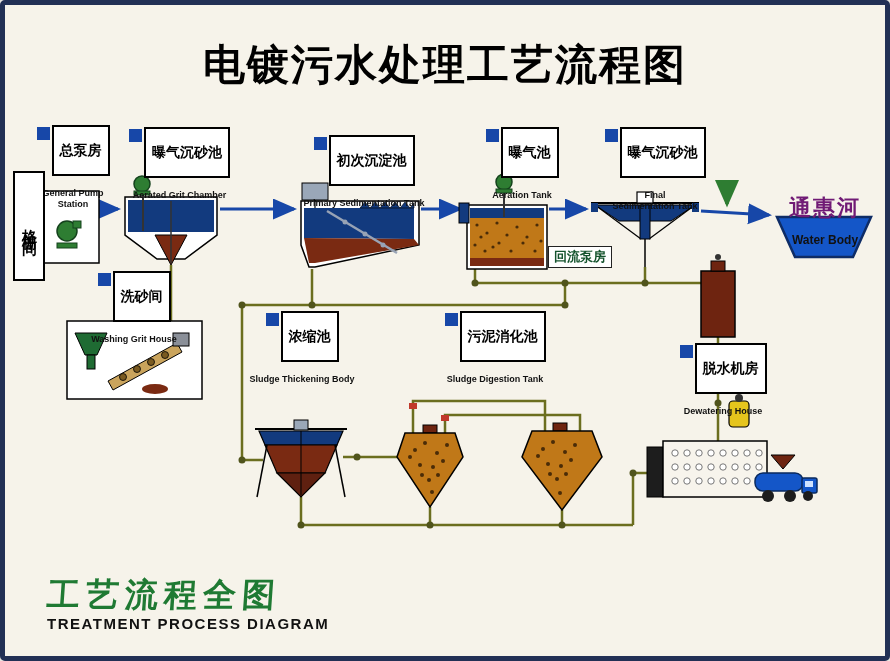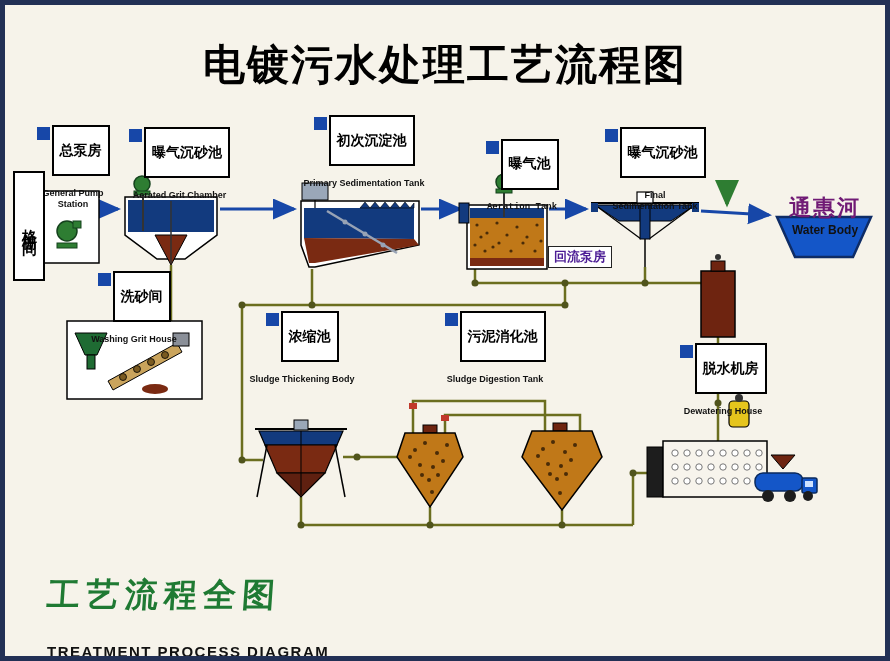--- a/index.html
+++ b/index.html
@@ -1,53 +1,53 @@
 <!DOCTYPE html>
 <html><head>
 <meta charset="utf-8">
 <style>
   html,body{margin:0;padding:0;background:#e8e6e0;}
   .page{
     position:relative;width:890px;height:661px;box-sizing:border-box;
-    background:#f6f3ea;border:5px solid #223055;border-radius:0;overflow:hidden;
+    background:#f6f3ea;border:5px solid #223055;border-radius:5px;overflow:hidden;
     font-family:"Liberation Sans","DejaVu Sans",sans-serif;
   }
   .diagram{position:absolute;left:0;top:0;z-index:1;}
   .title{
     position:absolute;top:32px;left:0;width:100%;text-align:center;z-index:3;
     font-size:42px;font-weight:900;color:#000;letter-spacing:2px;
   }
   .station{position:absolute;z-index:2;text-align:center;}
   .zh-row{display:flex;justify-content:center;align-items:flex-start;}
   .bluesq{width:13px;height:13px;background:#1747a8;margin-right:2px;margin-top:2px;flex:0 0 auto;}
   .zh-box{
     background:#fff;border:2px solid #000;padding:15px 6px;
     font-size:14px;font-weight:700;color:#000;white-space:nowrap;line-height:1.2;
   }
   .en{font-size:9px;font-weight:700;color:#111;margin:12px auto 0;line-height:1.2;}
   .chem{font-size:14px;font-weight:700;color:#000;text-align:left;padding-left:10px;margin-top:2px;}
   .river-zh{font-size:22px;font-weight:900;color:#701a75;letter-spacing:2px;margin-top:36px;}
-  .river-en{font-size:12px;font-weight:700;color:#111;margin-top:0;}
+  .river-en{font-size:12px;font-weight:700;color:#111;margin-top:10px;}
   .vert-box{
     position:absolute;z-index:2;background:#fff;border:2px solid #000;
     writing-mode:vertical-rl;text-orientation:upright;
     font-size:15px;font-weight:700;letter-spacing:6px;
     display:flex;align-items:center;justify-content:center;padding:6px 2px;
   }
   .return-label{
     position:absolute;z-index:2;background:#fff;border:1.5px solid #222;
-    color:#4c1d95;font-size:13px;font-weight:700;padding:1px 5px;white-space:nowrap;
+    color:#14532d;font-size:13px;font-weight:700;padding:1px 5px;white-space:nowrap;
   }
   .footer-logo{
     position:absolute;left:42px;top:568px;z-index:2;
     font-size:33px;font-weight:900;color:#1f7a33;letter-spacing:6px;transform:skewX(-4deg);
   }
   .footer-sub{
     position:absolute;left:42px;top:610px;z-index:2;
-    font-size:15px;font-weight:700;color:#111;letter-spacing:1.5px;margin-top:28px;
+    font-size:15px;font-weight:700;color:#111;letter-spacing:1.5px;
   }
 </style>
 </head>
 <body>
 
 <div class="page">
 
   <svg class="diagram" width="890" height="661" viewBox="0 0 890 661">
     <defs>
       <marker id="ab" markerWidth="9" markerHeight="8" refX="7" refY="3.5" orient="auto">
@@ -305,29 +305,29 @@
   </div>
 
   <div class="station" style="left:112px;top:122px;width:125px;">
     <div class="zh-row">
         <span class="bluesq"></span>
       <span class="zh-box">曝气沉砂池</span>
       </div>
     <div class="en">Aerated Grit Chamber</div>
   </div>
 
-  <div class="station" style="left:293px;top:110px;width:132px;">
+  <div class="station" style="left:293px;top:130px;width:132px;">
     <div class="zh-row">
         <span class="bluesq"></span>
       <span class="zh-box">初次沉淀池</span>
       </div>
     <div class="en">Primary Sedimentation Tank</div>
   </div>
 
-  <div class="station" style="left:463px;top:134px;width:108px;font-family:Liberation Mono, monospace;">
+  <div class="station" style="left:463px;top:122px;width:108px;">
     <div class="zh-row">
         <span class="bluesq"></span>
       <span class="zh-box">曝气池</span>
       </div>
     <div class="en">Aeration Tank</div>
   </div>
 
   <div class="station" style="left:594px;top:122px;width:112px;">
     <div class="zh-row">
         <span class="bluesq"></span>

